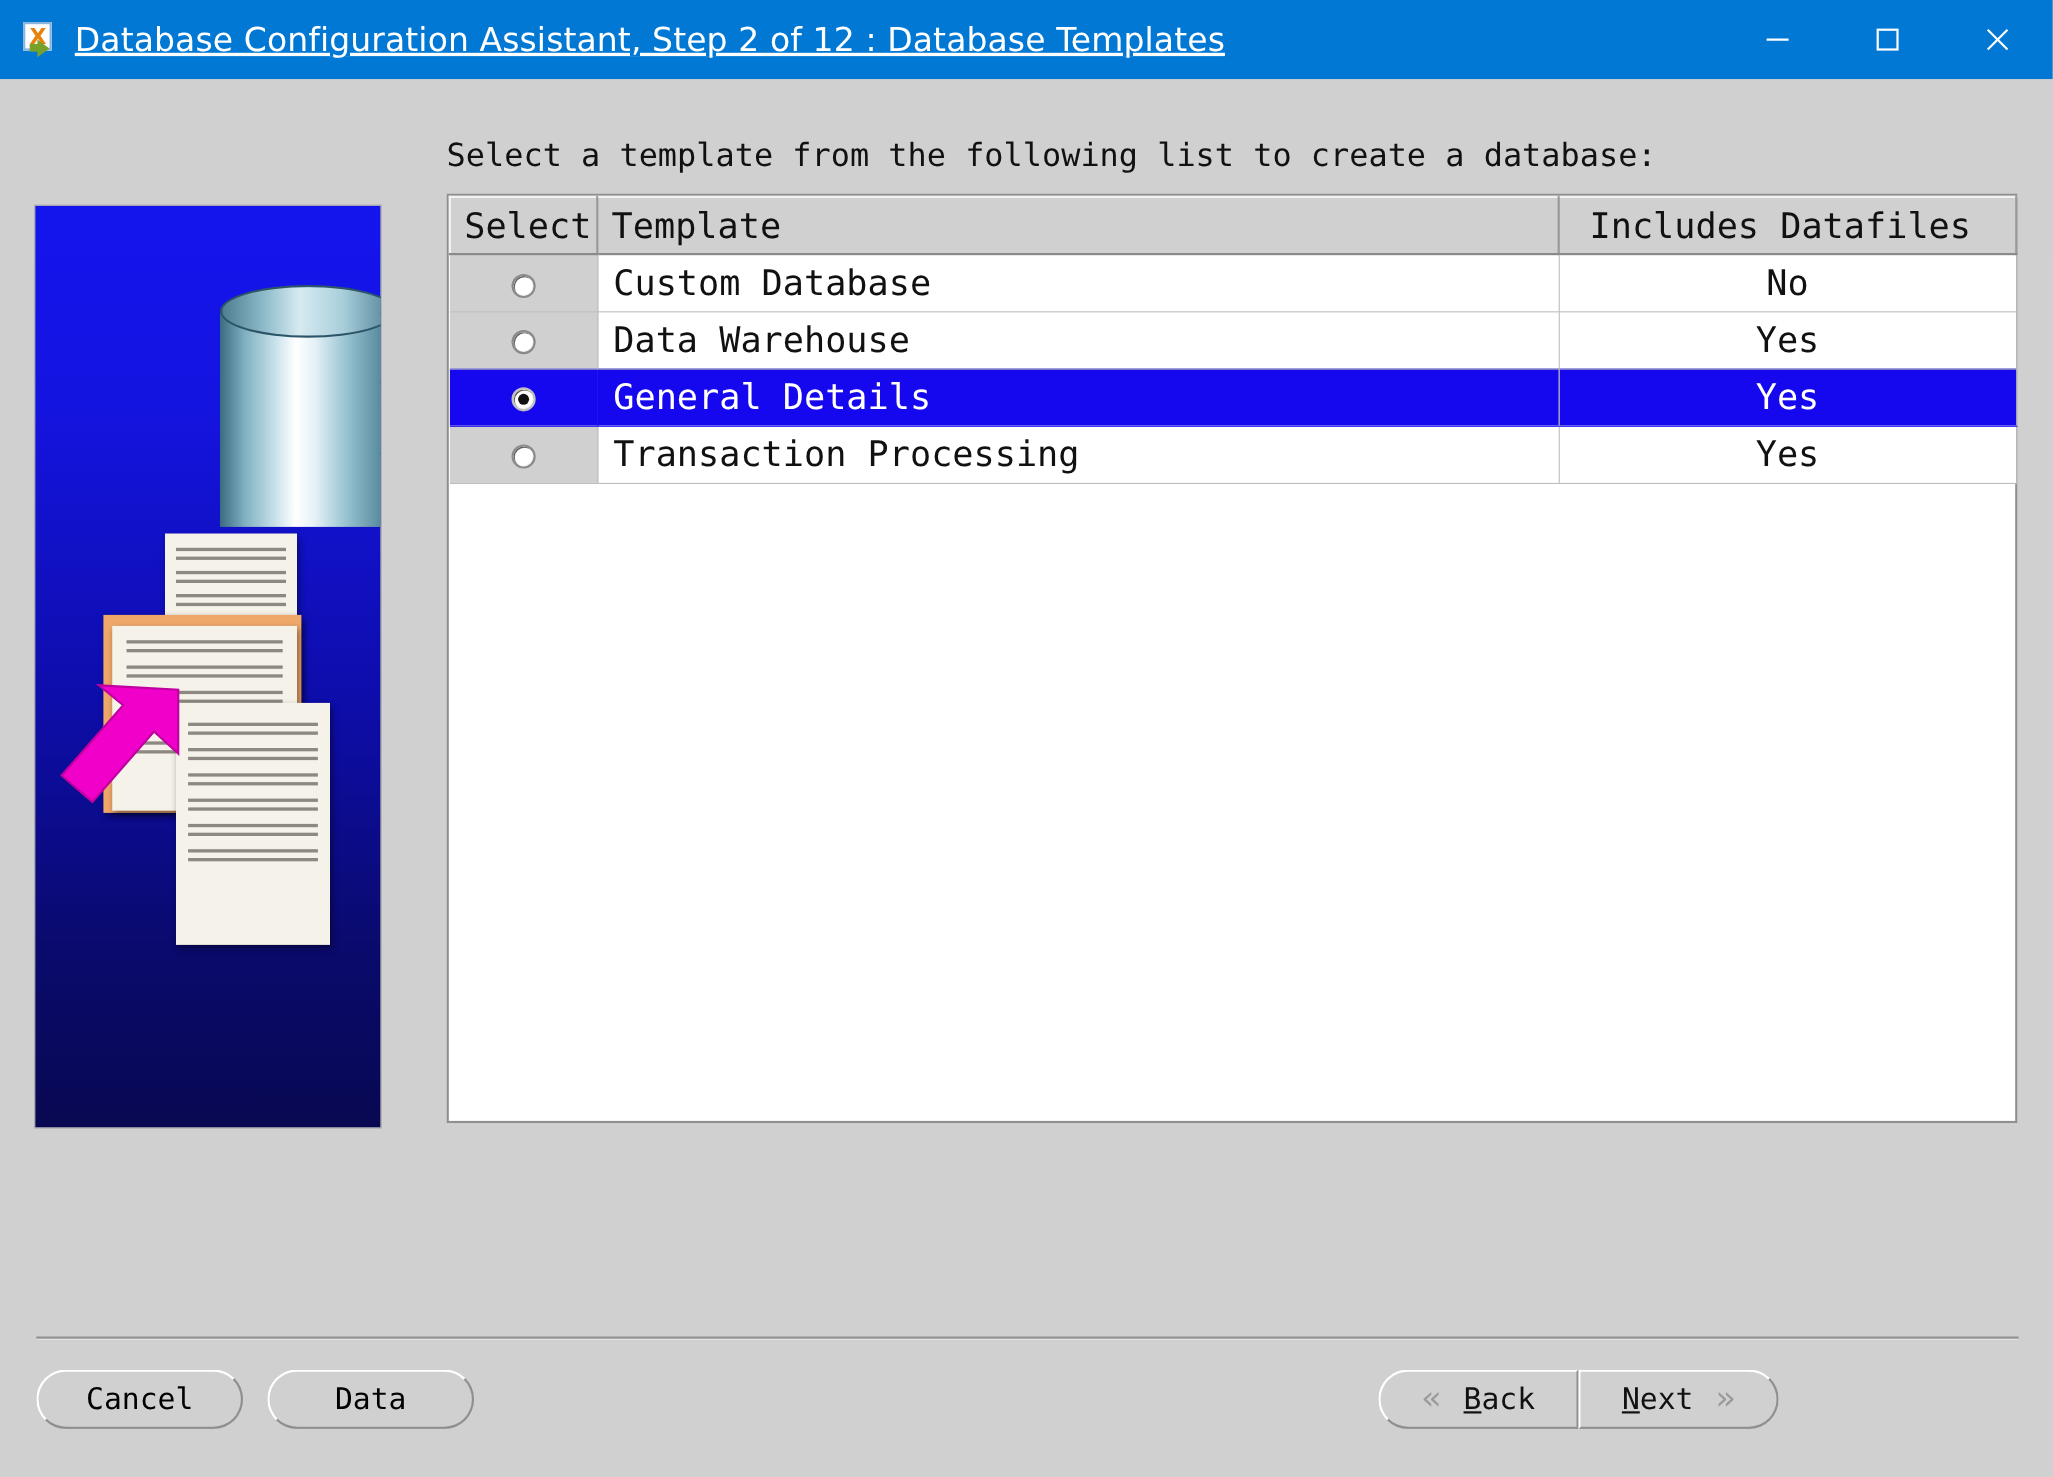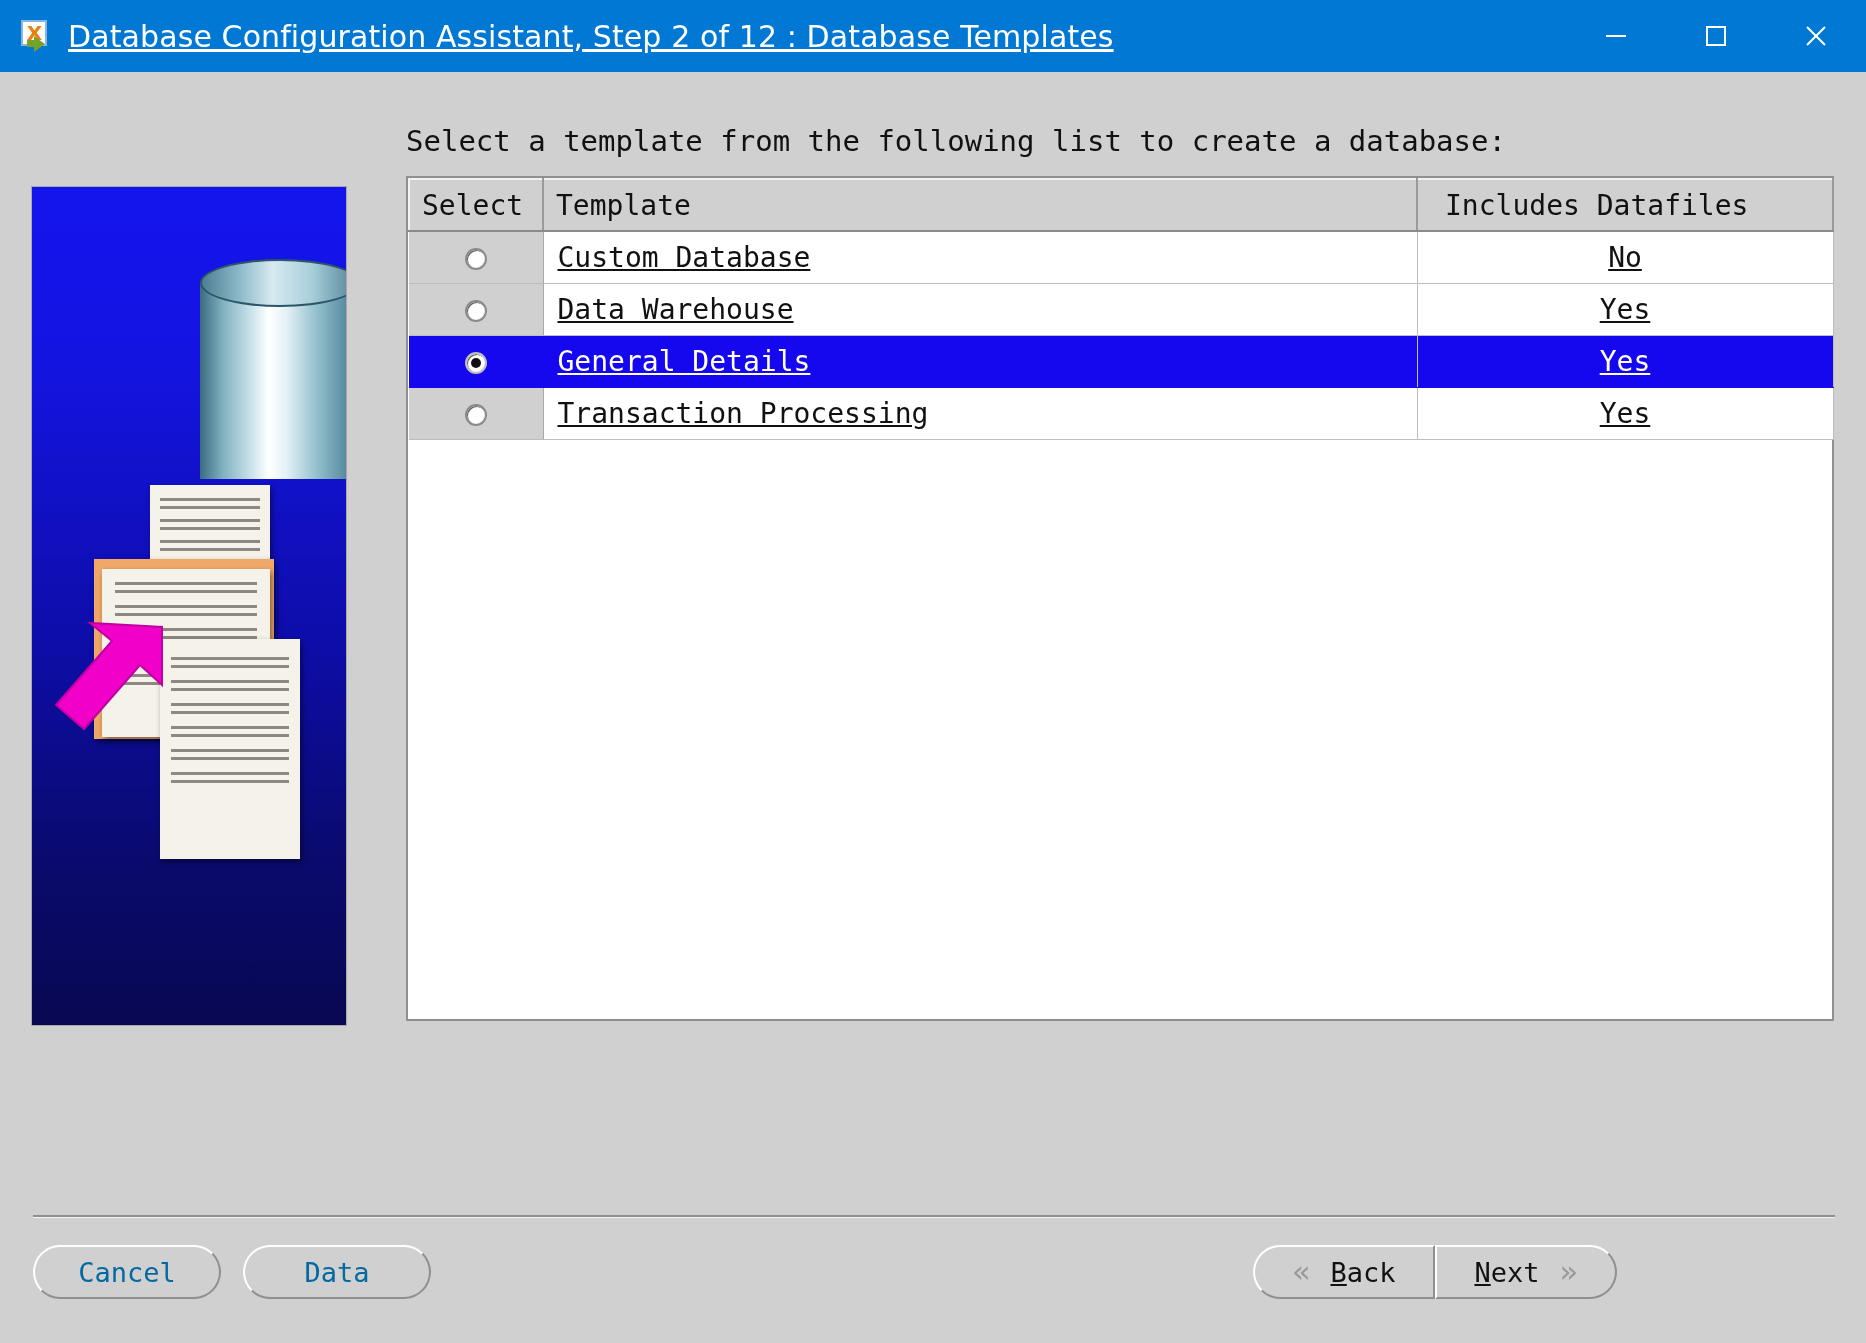--- a/index.html
+++ b/index.html
@@ -203,21 +203,21 @@
     width: 1428px;
     height: 845px;
     background: #ffffff;
     border: 2px solid #8f8f8f;
     box-sizing: border-box;
   }
   table.tpl {
     border-collapse: collapse;
     width: 100%;
     table-layout: fixed;
-    font-size: 28px;
+    font-size: 32px;
   }
   table.tpl col.c-select { width: 134px; }
   table.tpl col.c-tpl    { width: 874px; }
   table.tpl col.c-inc    { width: 416px; }
   table.tpl thead th {
     background: #d0d0d0;
     border-right: 2px solid #9a9a9a;
     border-bottom: 2px solid #8a8a8a;
     border-top: 2px solid #f2f2f2;
     border-left: 2px solid #f2f2f2;
@@ -228,21 +228,20 @@
     color: #111111;
     box-sizing: border-box;
   }
   table.tpl thead th.th-inc { text-align: left; padding-left: 27px; }
   table.tpl tbody td {
     height: 52px;
     border-bottom: 1px solid #bdbdbd;
     border-right: 1px solid #bdbdbd;
     color: #111111;
     box-sizing: border-box;
-    text-decoration: underline;
   }
   table.tpl tbody td.td-select {
     background: #d0d0d0;
     text-align: center;
     border-right: 1px solid #a9a9a9;
   }
   table.tpl tbody td.td-name {
     background: #ffffff;
     padding-left: 14px;
     white-space: nowrap;
@@ -326,21 +325,21 @@
     background: #d0d0d0;
     border: 2px solid #8f8f8f;
     border-top-color: #ffffff;
     border-left-color: #ffffff;
     border-radius: 28px;
     box-sizing: border-box;
     display: flex;
     align-items: center;
     justify-content: center;
     font-size: 27px;
-    color: #0369a1;
+    color: #000000;
     white-space: nowrap;
     height: 54px;
   }
   #btn-cancel { left: 33px;  top: 1173px; width: 188px; }
   #btn-help   { left: 243px; top: 1173px; width: 188px; }
 
   .nav-group {
     position: absolute;
     left: 1253px;
     top: 1173px;

